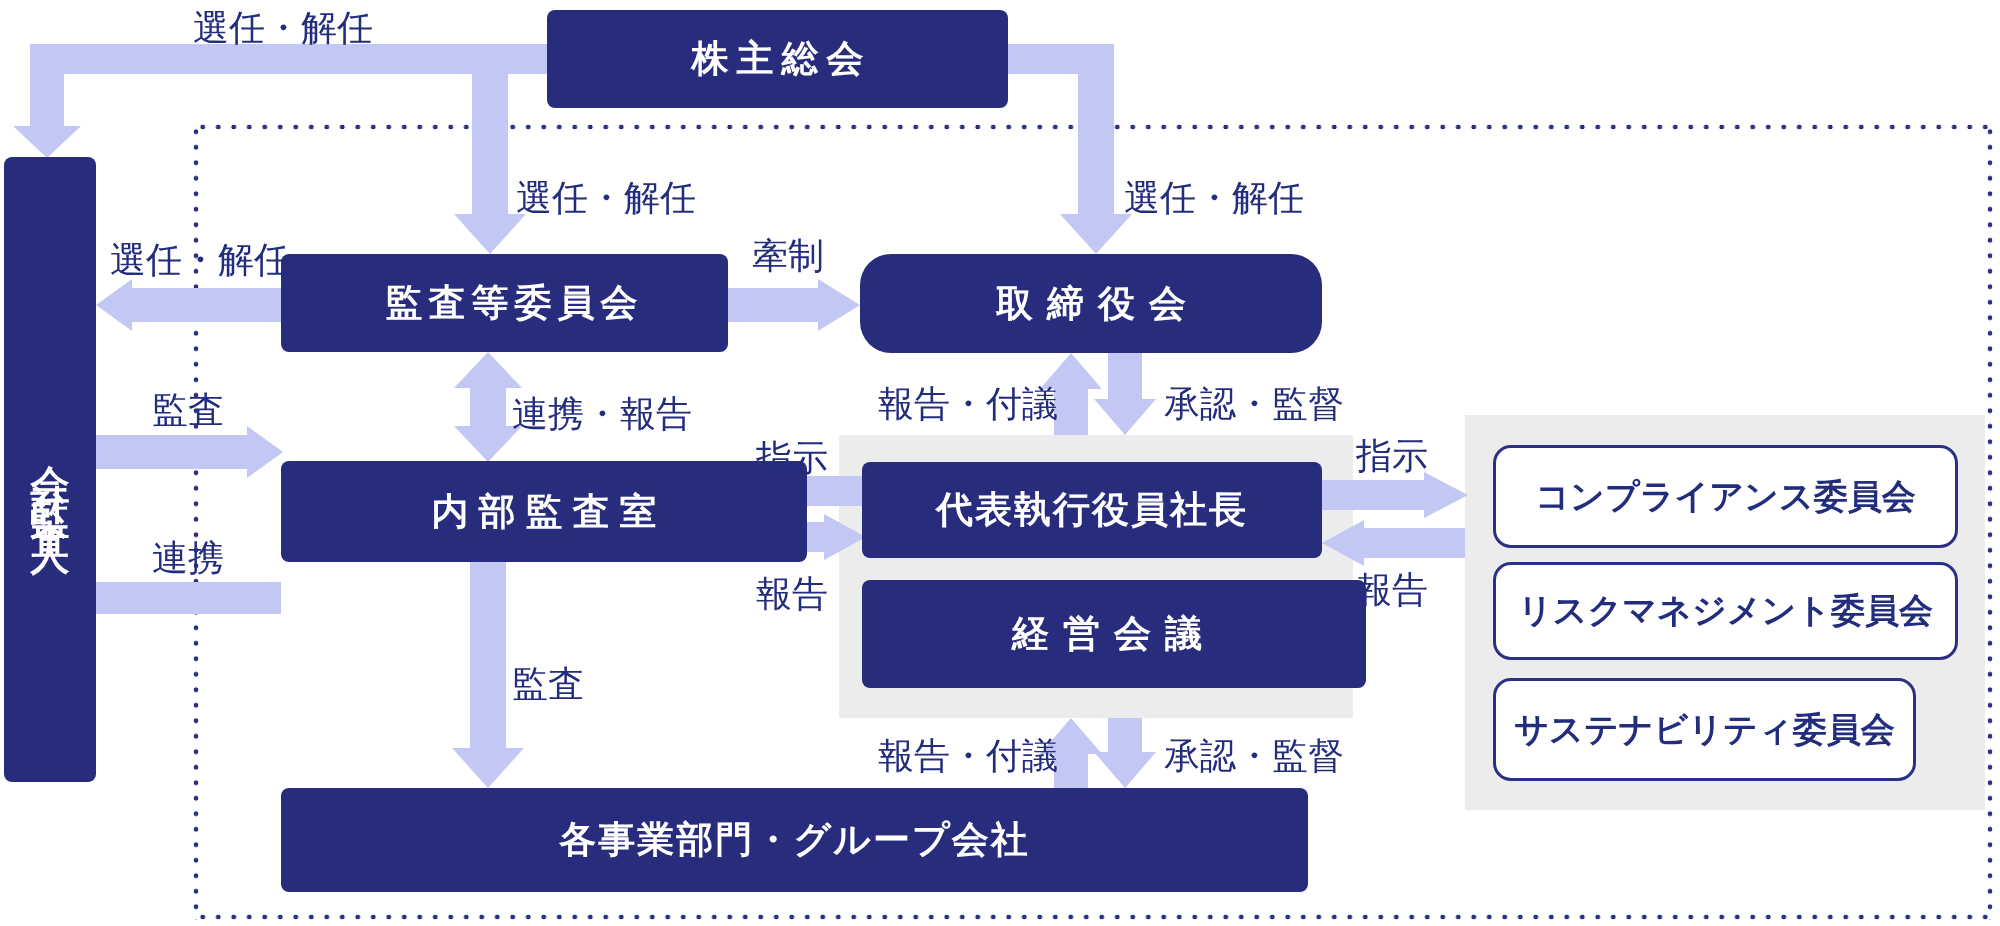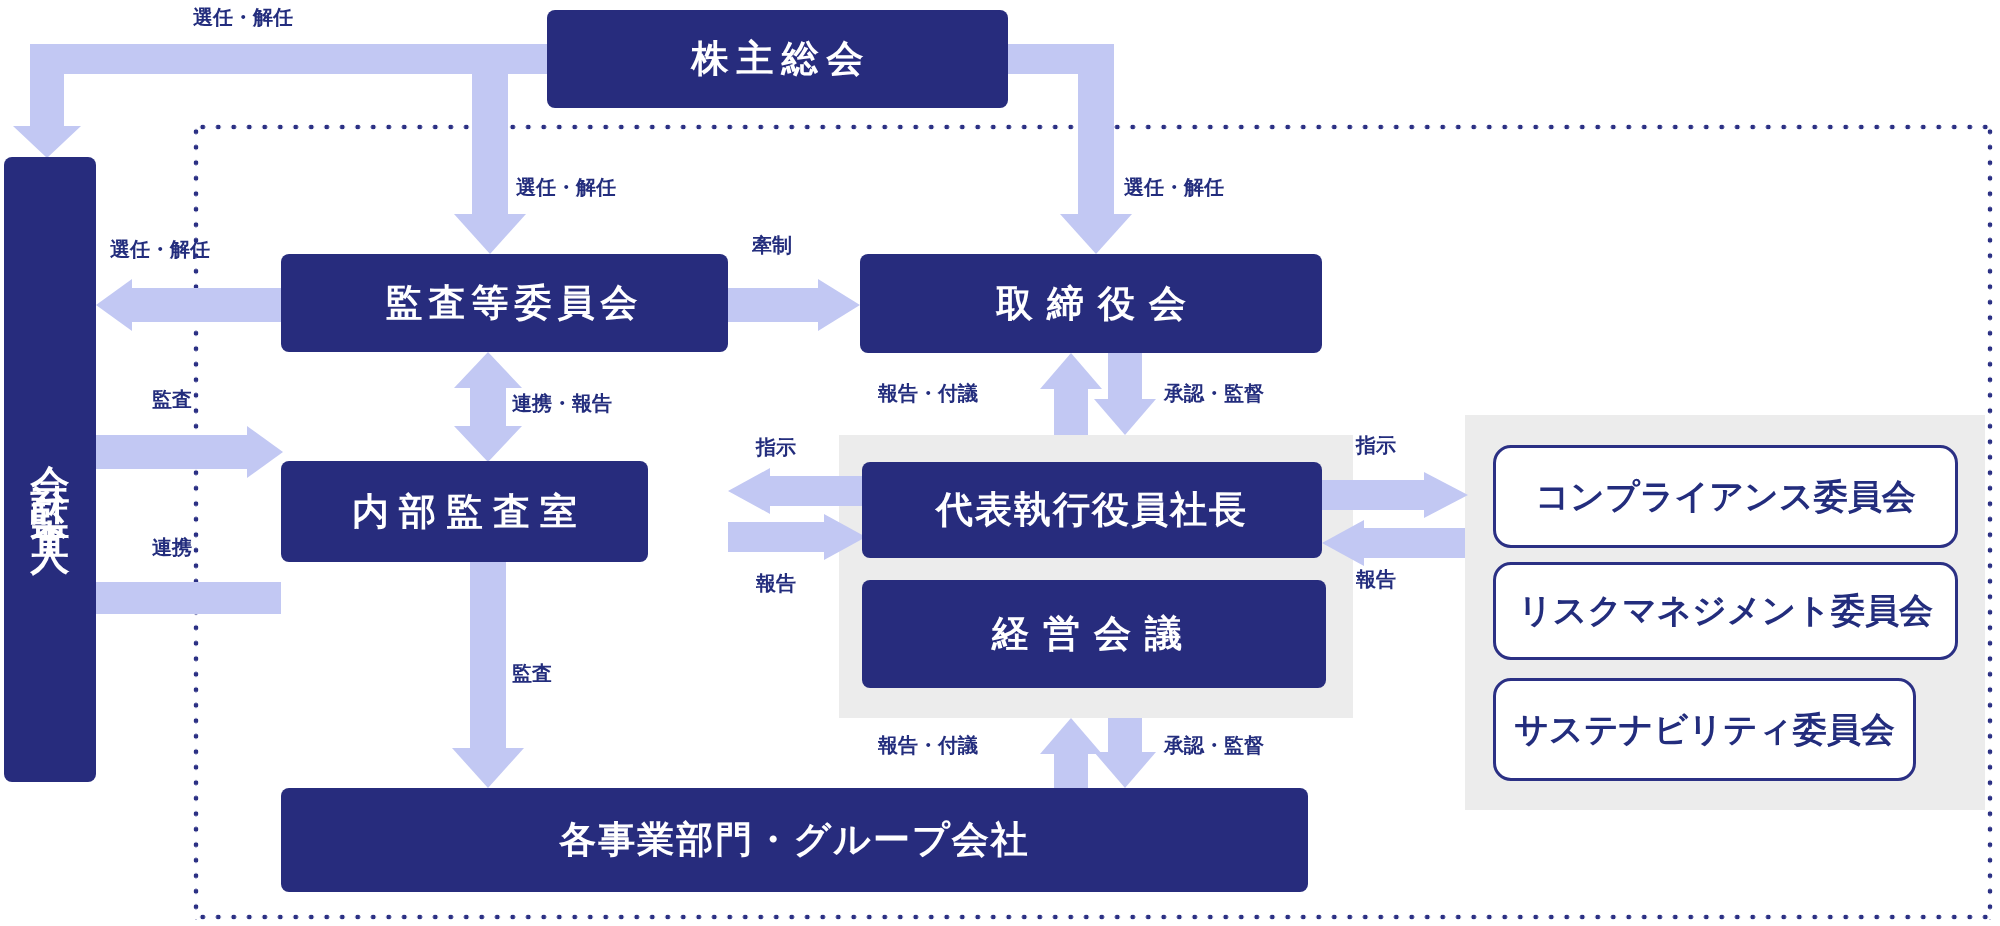--- a/index.html
+++ b/index.html
@@ -29,21 +29,21 @@
   .head.left{clip-path:polygon(100% 0,0 50%,100% 100%);}
   .head.right{clip-path:polygon(0 0,100% 50%,0 100%);}
   .box{position:absolute;background:var(--box);color:#ffffff;font-weight:bold;
     display:flex;align-items:center;justify-content:center;border-radius:8px;
     font-size:37px;z-index:4;white-space:nowrap;}
   .box.vert{writing-mode:vertical-rl;text-orientation:upright;letter-spacing:18px;
     padding-top:18px;font-size:39px;}
   .cbox{position:absolute;background:#ffffff;border:3px solid var(--line);
     color:var(--label);font-weight:bold;display:flex;align-items:center;justify-content:center;
     border-radius:18px;font-size:34px;z-index:4;white-space:nowrap;}
-  .lbl{position:absolute;color:var(--label);font-weight:bold;font-size:20px;
+  .lbl{position:absolute;color:var(--label);font-weight:normal;font-size:36px;
     z-index:5;white-space:nowrap;}
 </style>
 </head>
 <body>
 
 <div id="stage">
 
   <div class="panel" style="left:839px;top:435px;width:514px;height:283px;"></div>
   <div class="panel" style="left:1465px;top:415px;width:520px;height:395px;"></div>
 
@@ -105,30 +105,30 @@
 
   <div class="box" style="left:547px;top:10px;width:461px;height:98px;letter-spacing:8px;padding-left:8px;">
     <span>株主総会</span>
   </div>
   <div class="box vert" style="left:4px;top:157px;width:92px;height:625px;">
     <span>会計監査人</span>
   </div>
   <div class="box" style="left:281px;top:254px;width:447px;height:98px;letter-spacing:6px;padding-left:20px;justify-content:center;">
     <span>監査等委員会</span>
   </div>
-  <div class="box" style="left:860px;top:254px;width:462px;height:99px;letter-spacing:14px;padding-left:14px;">
+  <div class="box" style="left:860px;top:254px;width:462px;height:99px;letter-spacing:14px;padding-left:14px;border-radius:31px;">
     <span>取締役会</span>
   </div>
-  <div class="box" style="left:281px;top:461px;width:367px;height:101px;letter-spacing:10px;padding-left:10px;">
+  <div class="box" style="left:281px;top:461px;width:526px;height:101px;letter-spacing:10px;padding-left:10px;">
     <span>内部監査室</span>
   </div>
   <div class="box" style="left:862px;top:462px;width:460px;height:96px;letter-spacing:2px;">
     <span>代表執行役員社長</span>
   </div>
-  <div class="box" style="left:862px;top:580px;width:464px;height:108px;letter-spacing:14px;padding-left:0;">
+  <div class="box" style="left:862px;top:580px;width:504px;height:108px;letter-spacing:14px;padding-left:0;">
     <span>経営会議</span>
   </div>
   <div class="box" style="left:281px;top:788px;width:1027px;height:104px;letter-spacing:2px;">
     <span>各事業部門・グループ会社</span>
   </div>
 
   <div class="cbox" style="left:1493px;top:445px;width:465px;height:103px;">
     <span>コンプライアンス委員会</span>
   </div>
   <div class="cbox" style="left:1493px;top:562px;width:465px;height:98px;">

